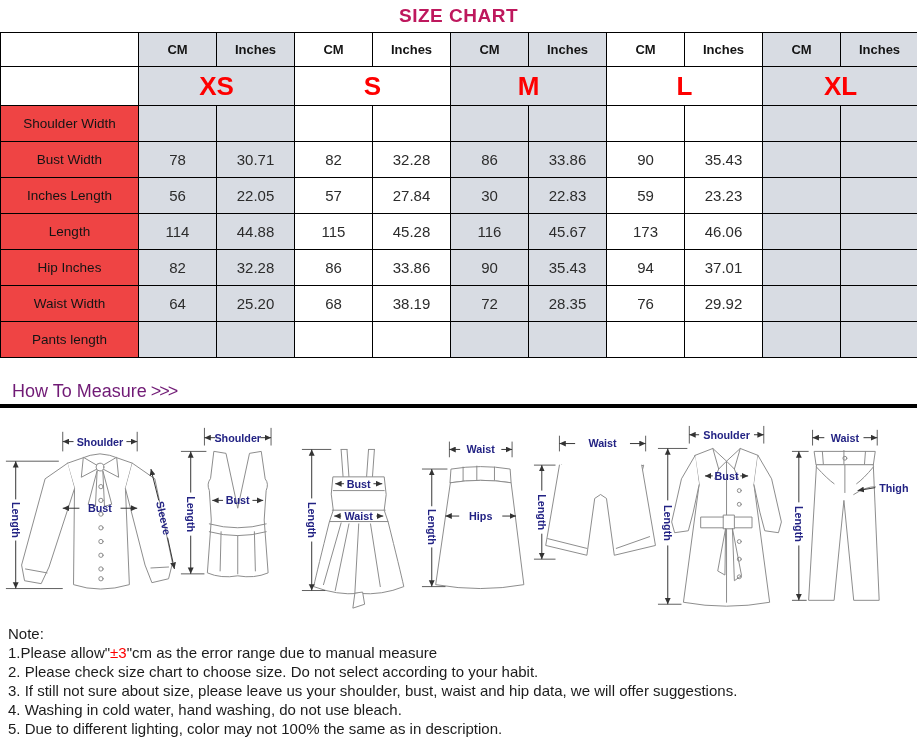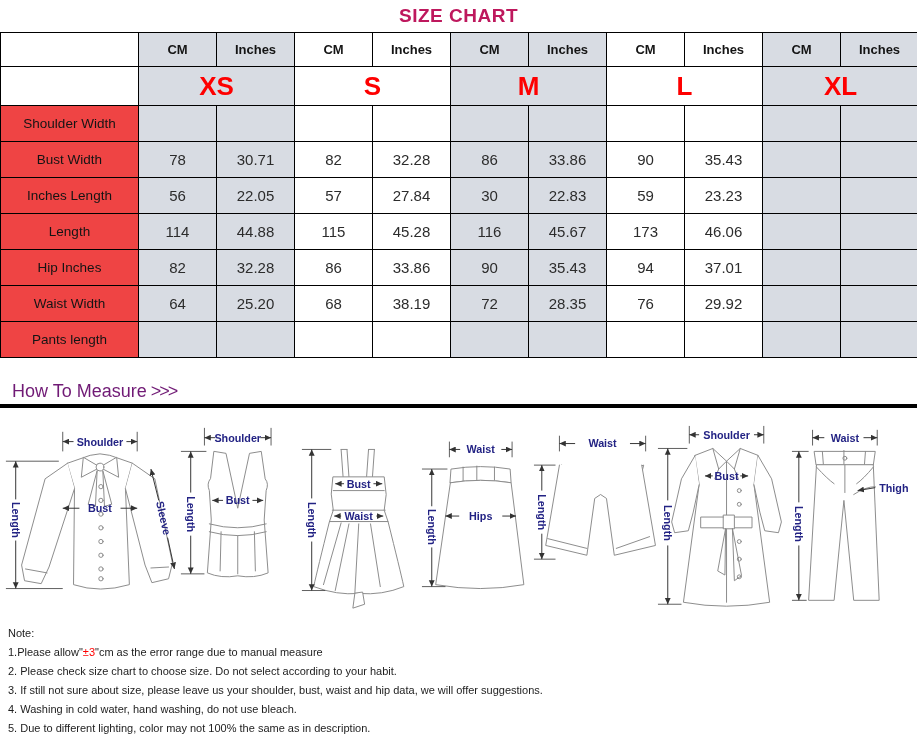--- a/index.html
+++ b/index.html
@@ -15,21 +15,21 @@
   .measure-head{margin:23px 0 0 12px;color:#701a75;font-size:18px;font-weight:normal;height:22px;}
   .measure-head .arrows{letter-spacing:-2px;margin-left:4px;}
   .rule{height:4px;background:#000;margin-top:1px;}
   .diagrams{display:flex;justify-content:space-between;align-items:flex-end;padding:6px 2px 0 2px;height:202px;}
   .diagrams svg{height:194px;width:auto;display:block;}
   .gar{fill:#fff;stroke:#8a8a8a;stroke-width:1;stroke-linejoin:round;stroke-linecap:round;}
   .gao{fill:none;stroke:#8a8a8a;stroke-width:1;stroke-linejoin:round;stroke-linecap:round;}
   .arr{stroke:#333;stroke-width:1;fill:none;}
   .tick{stroke:#333;stroke-width:0.8;fill:none;}
   .dlab{fill:#232384;font-family:"Liberation Sans",sans-serif;font-size:11px;font-weight:bold;}
-  .notes{padding:8px 0 0 8px;font-size:11px;color:#1c1c1c;}
+  .notes{padding:8px 0 0 8px;font-size:15px;color:#1c1c1c;}
   .notes .head{line-height:19px;}
   .note-line{line-height:19px;}
   .red{color:#fe0000;}
   .defs-holder{position:absolute;width:0;height:0;overflow:hidden;}
 </style>
 </head>
 <body>
 
 <svg class="defs-holder" aria-hidden="true">
   <defs>

